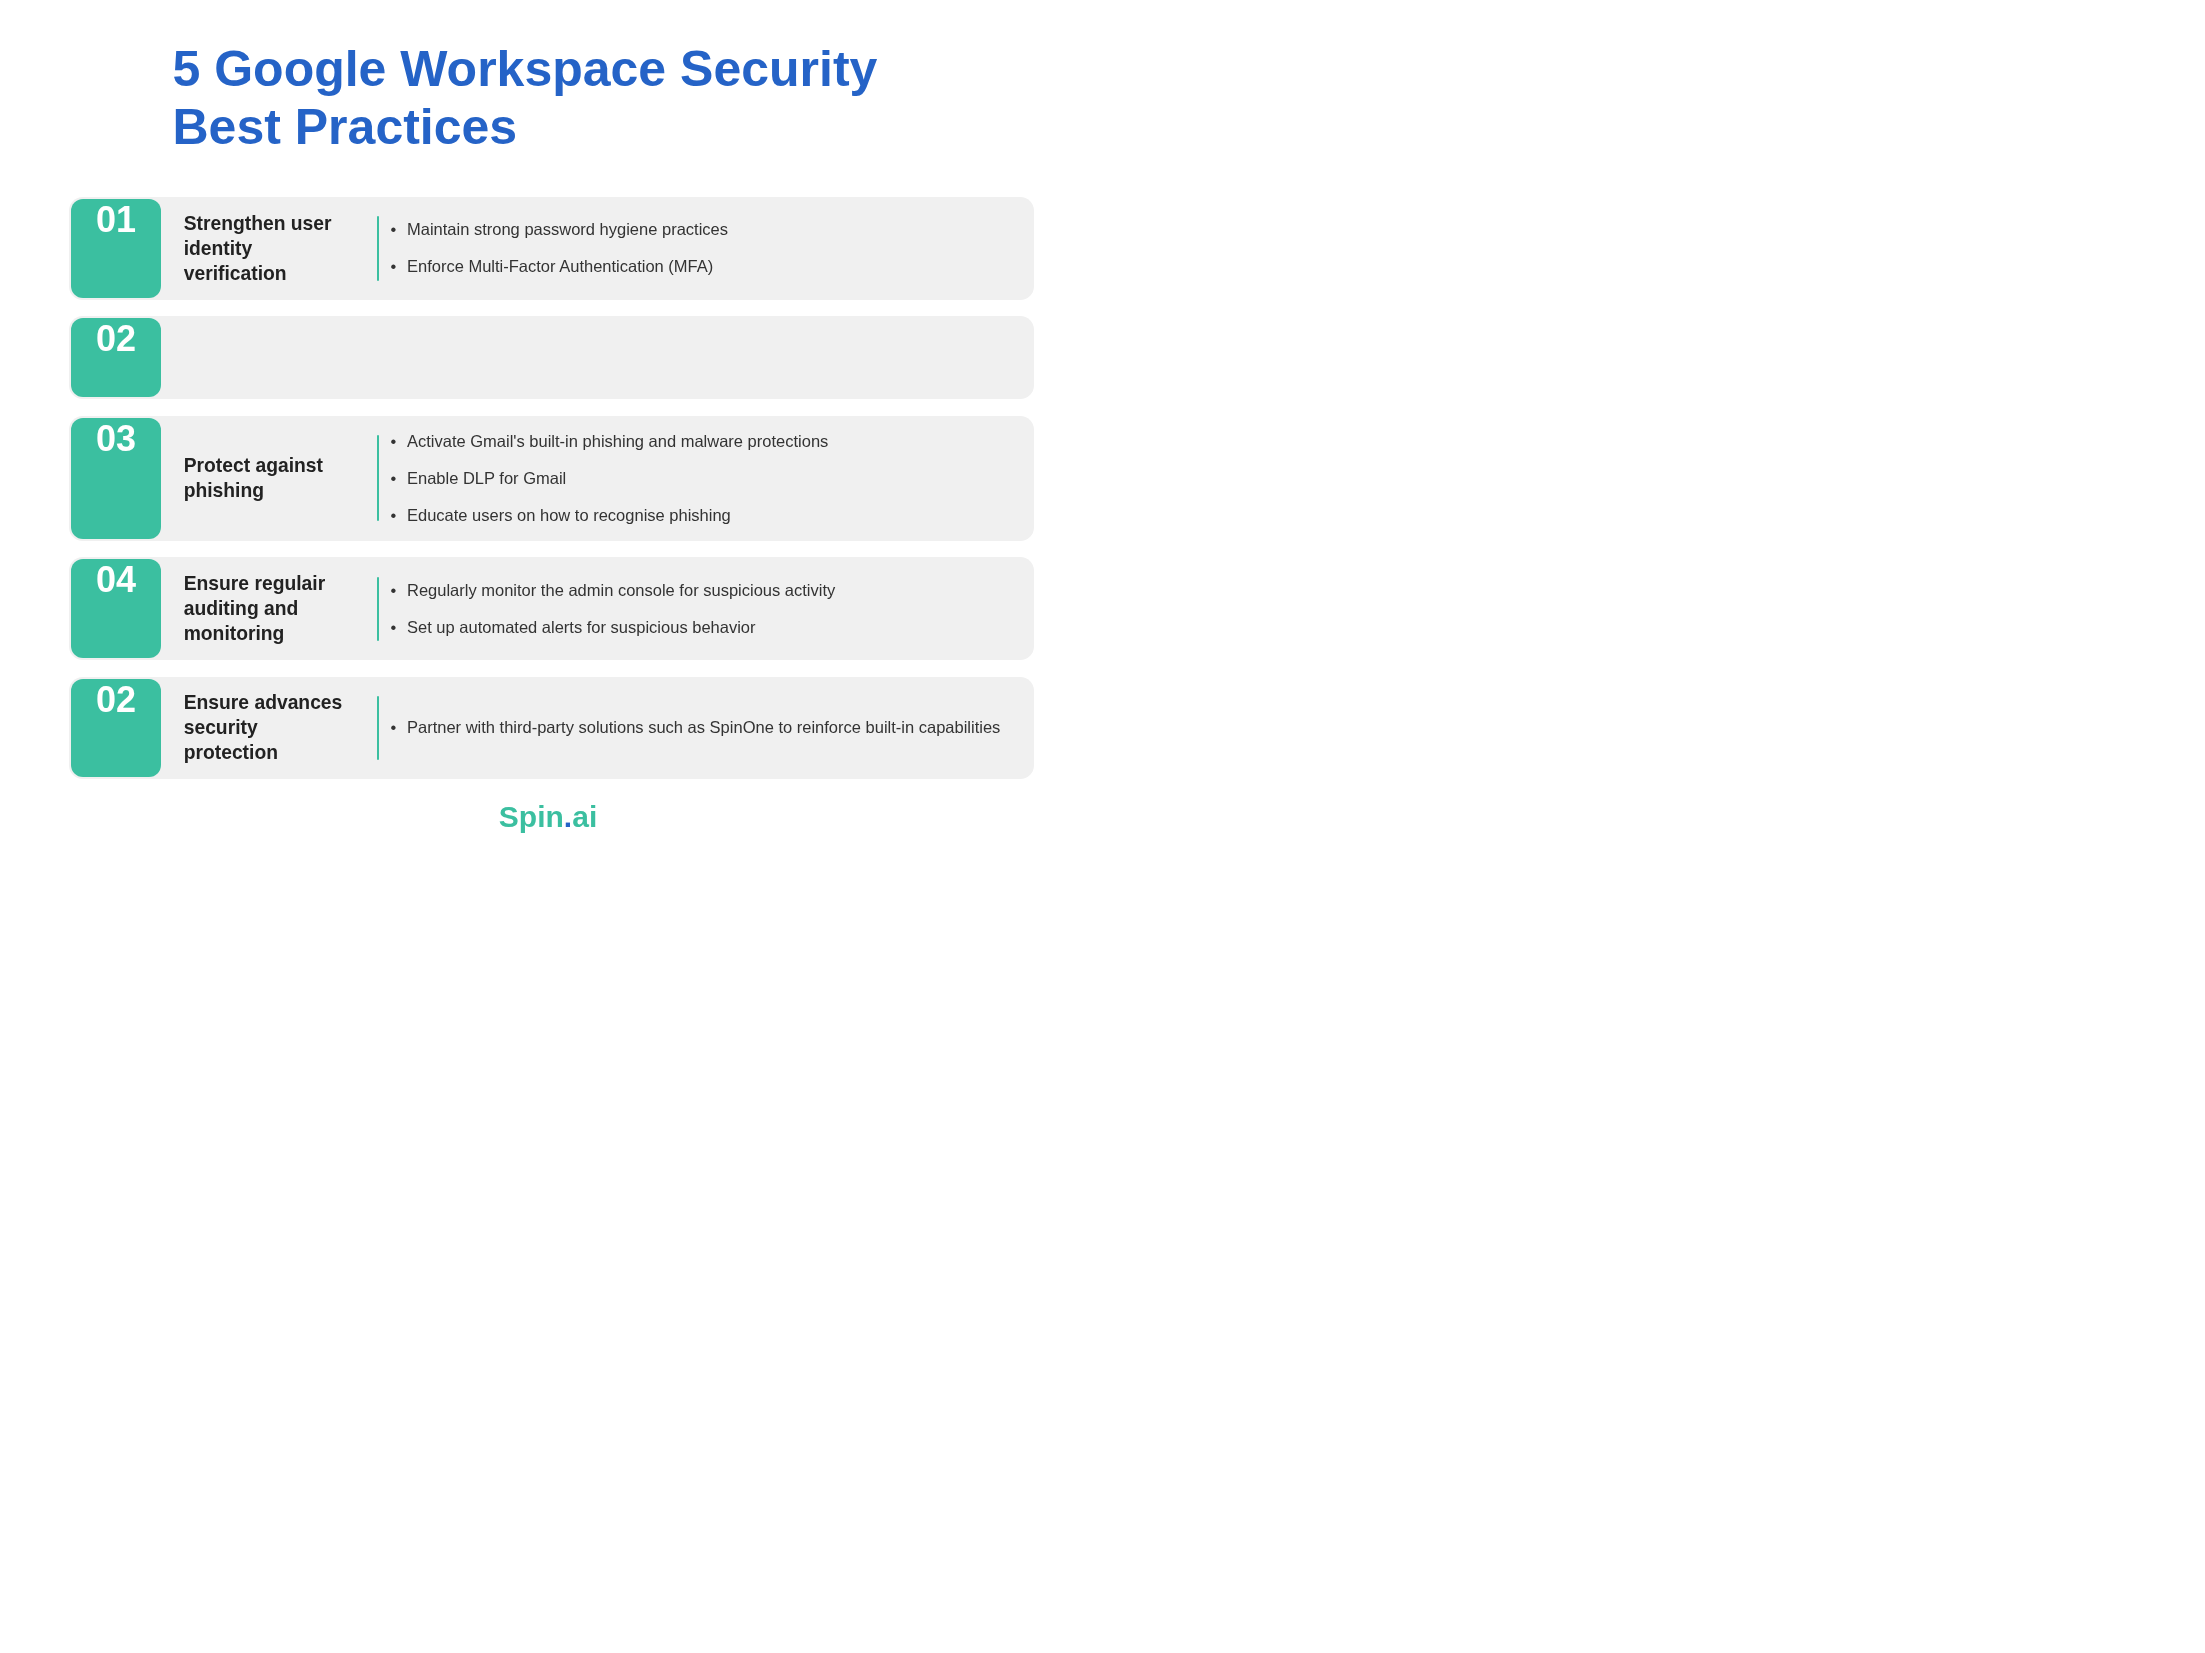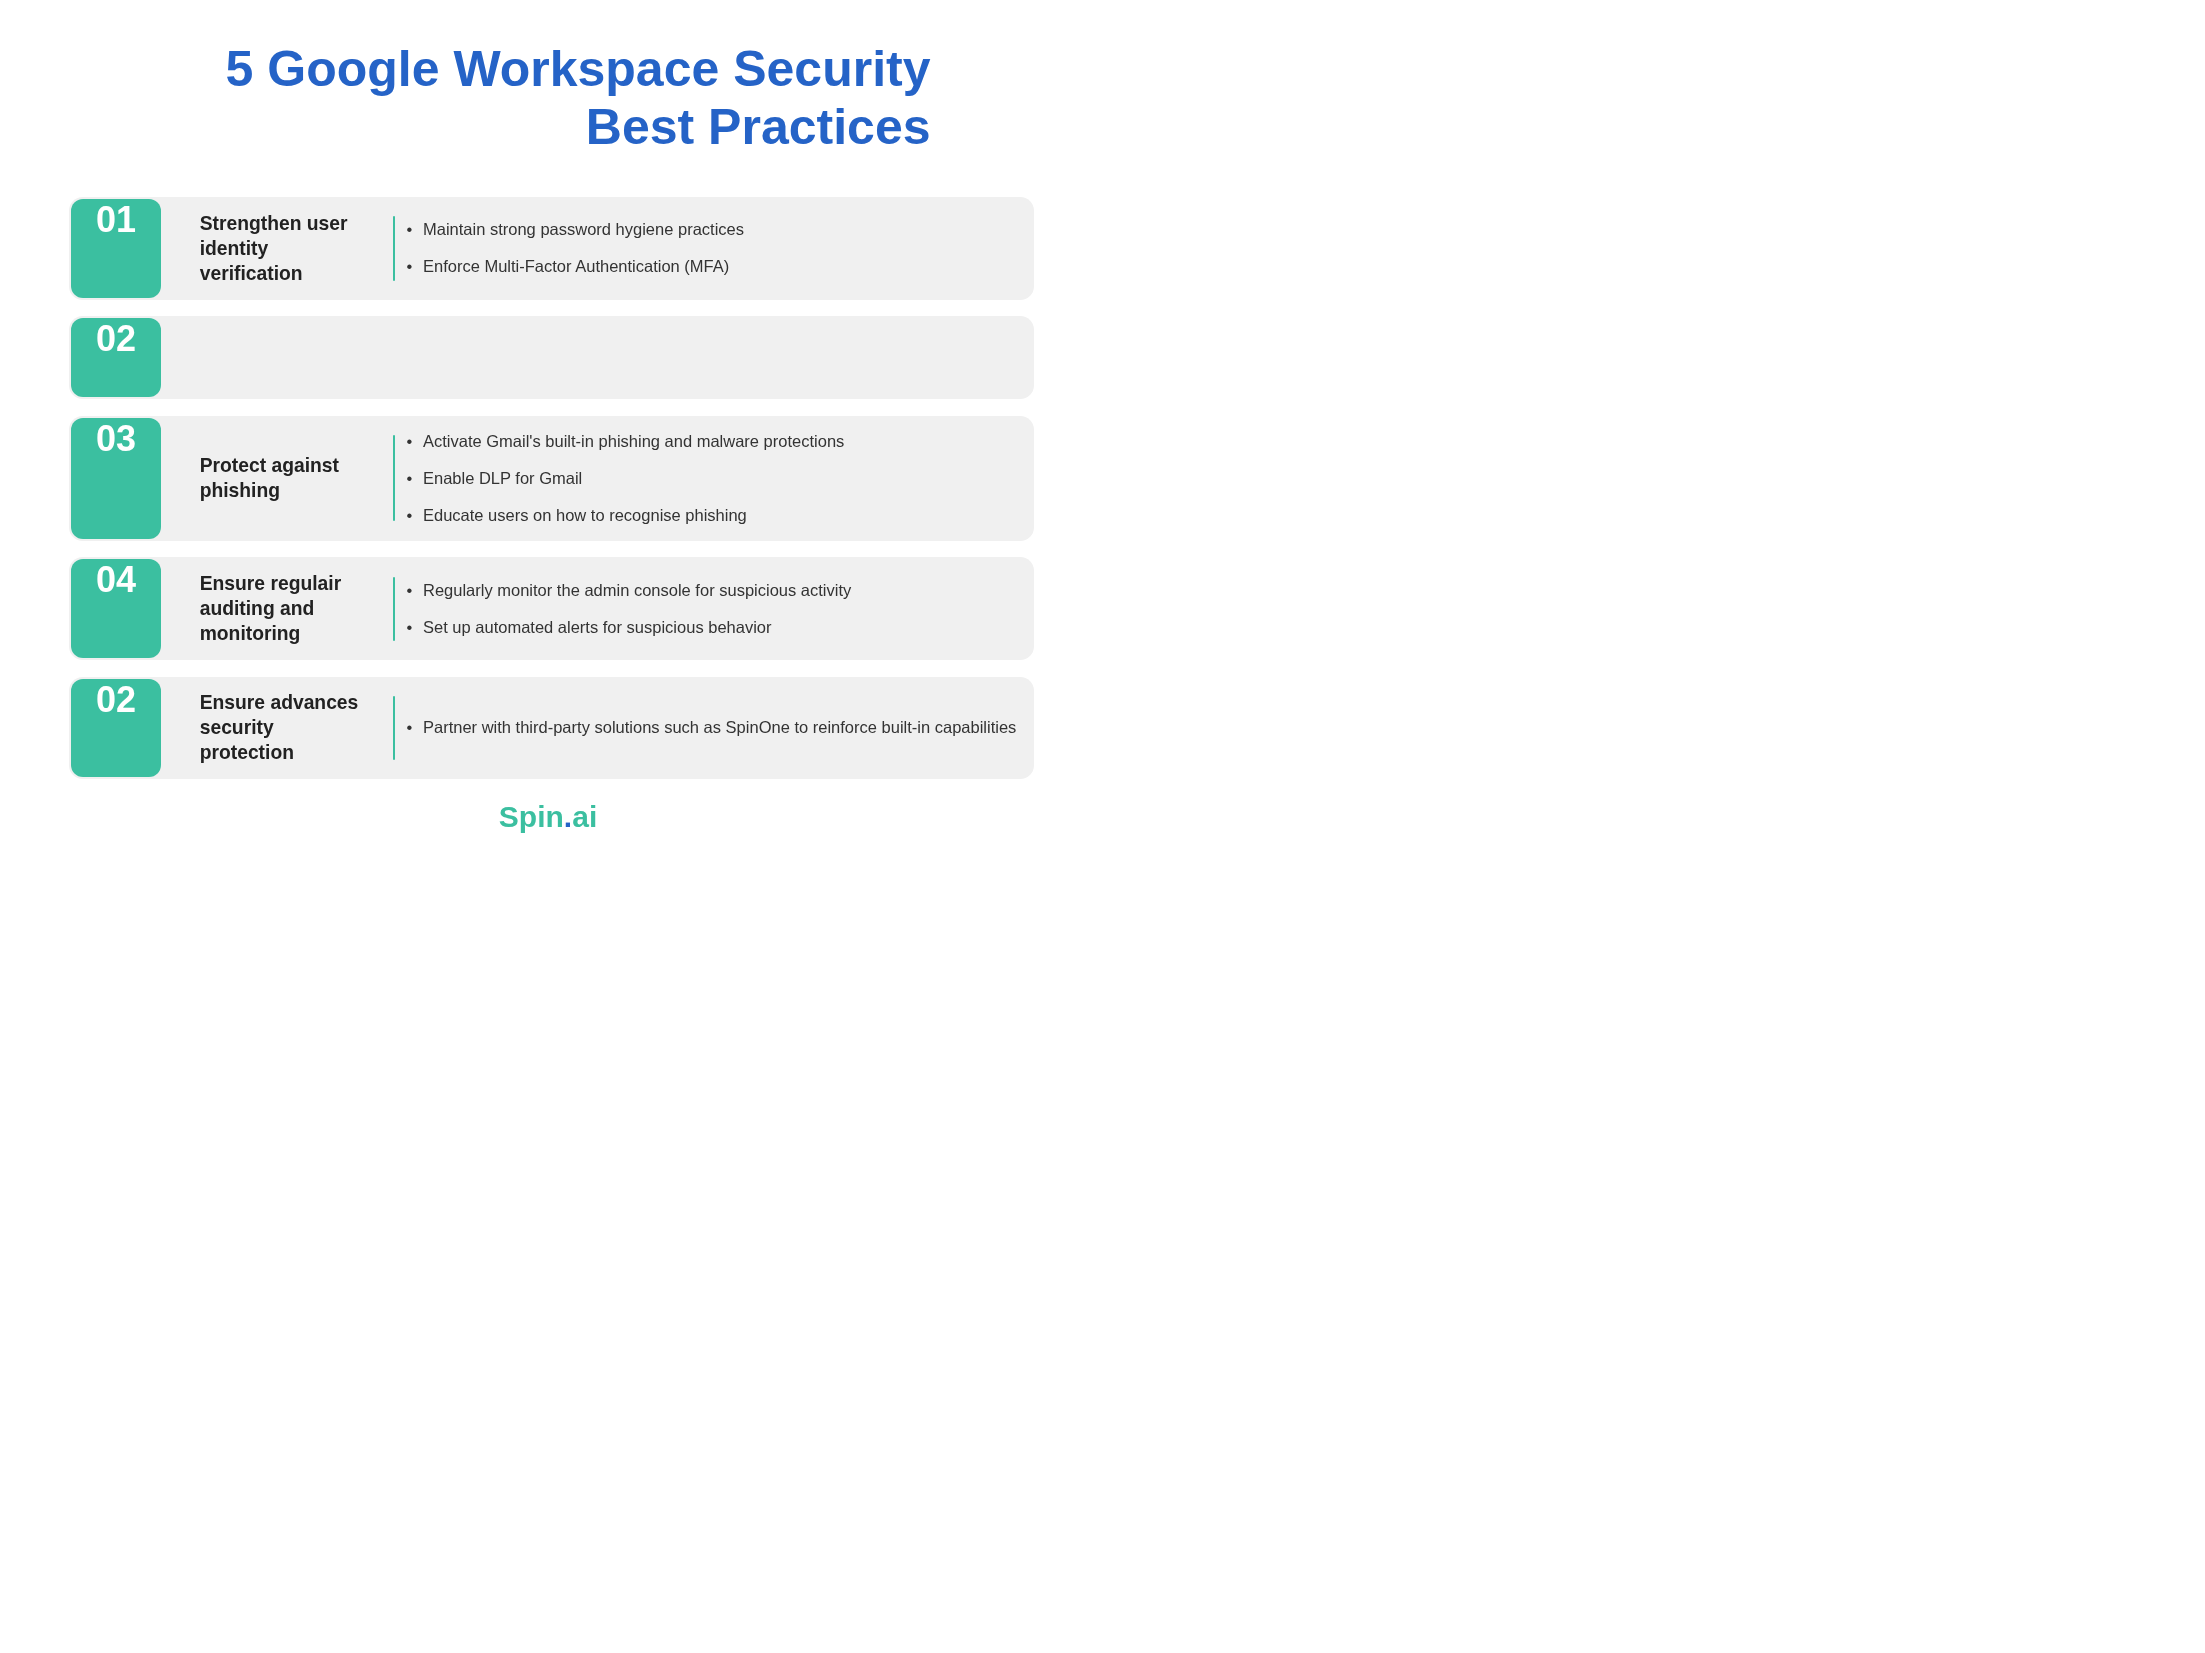--- a/index.html
+++ b/index.html
@@ -13,21 +13,21 @@
       font-family: 'Arial', sans-serif;
       width: 1103px;
       min-height: 827px;
       display: flex;
       flex-direction: column;
       align-items: center;
       padding: 41px 55px 41px 55px;
     }
 
     .page-title {
-      text-align: right;
+      text-align: left;
       color: #2563c7;
       font-size: 50px;
       font-weight: 900;
       line-height: 1.15;
       margin-bottom: 41px;
       max-width: 758px;
     }
 
     .items-container {
       width: 100%;
@@ -73,21 +73,20 @@
     }
 
     .item-label {
       font-size: 19.3px;
       font-weight: 900;
       color: #222222;
       width: 193px;
       min-width: 193px;
       padding-right: 20.7px;
       line-height: 1.3;
-      margin-left: 16px;
     }
 
     .item-divider {
       width: 2.8px;
       min-width: 2.8px;
       background: #3bbfa0;
       align-self: stretch;
       margin: 5.5px 0;
       border-radius: 1.4px;
     }

